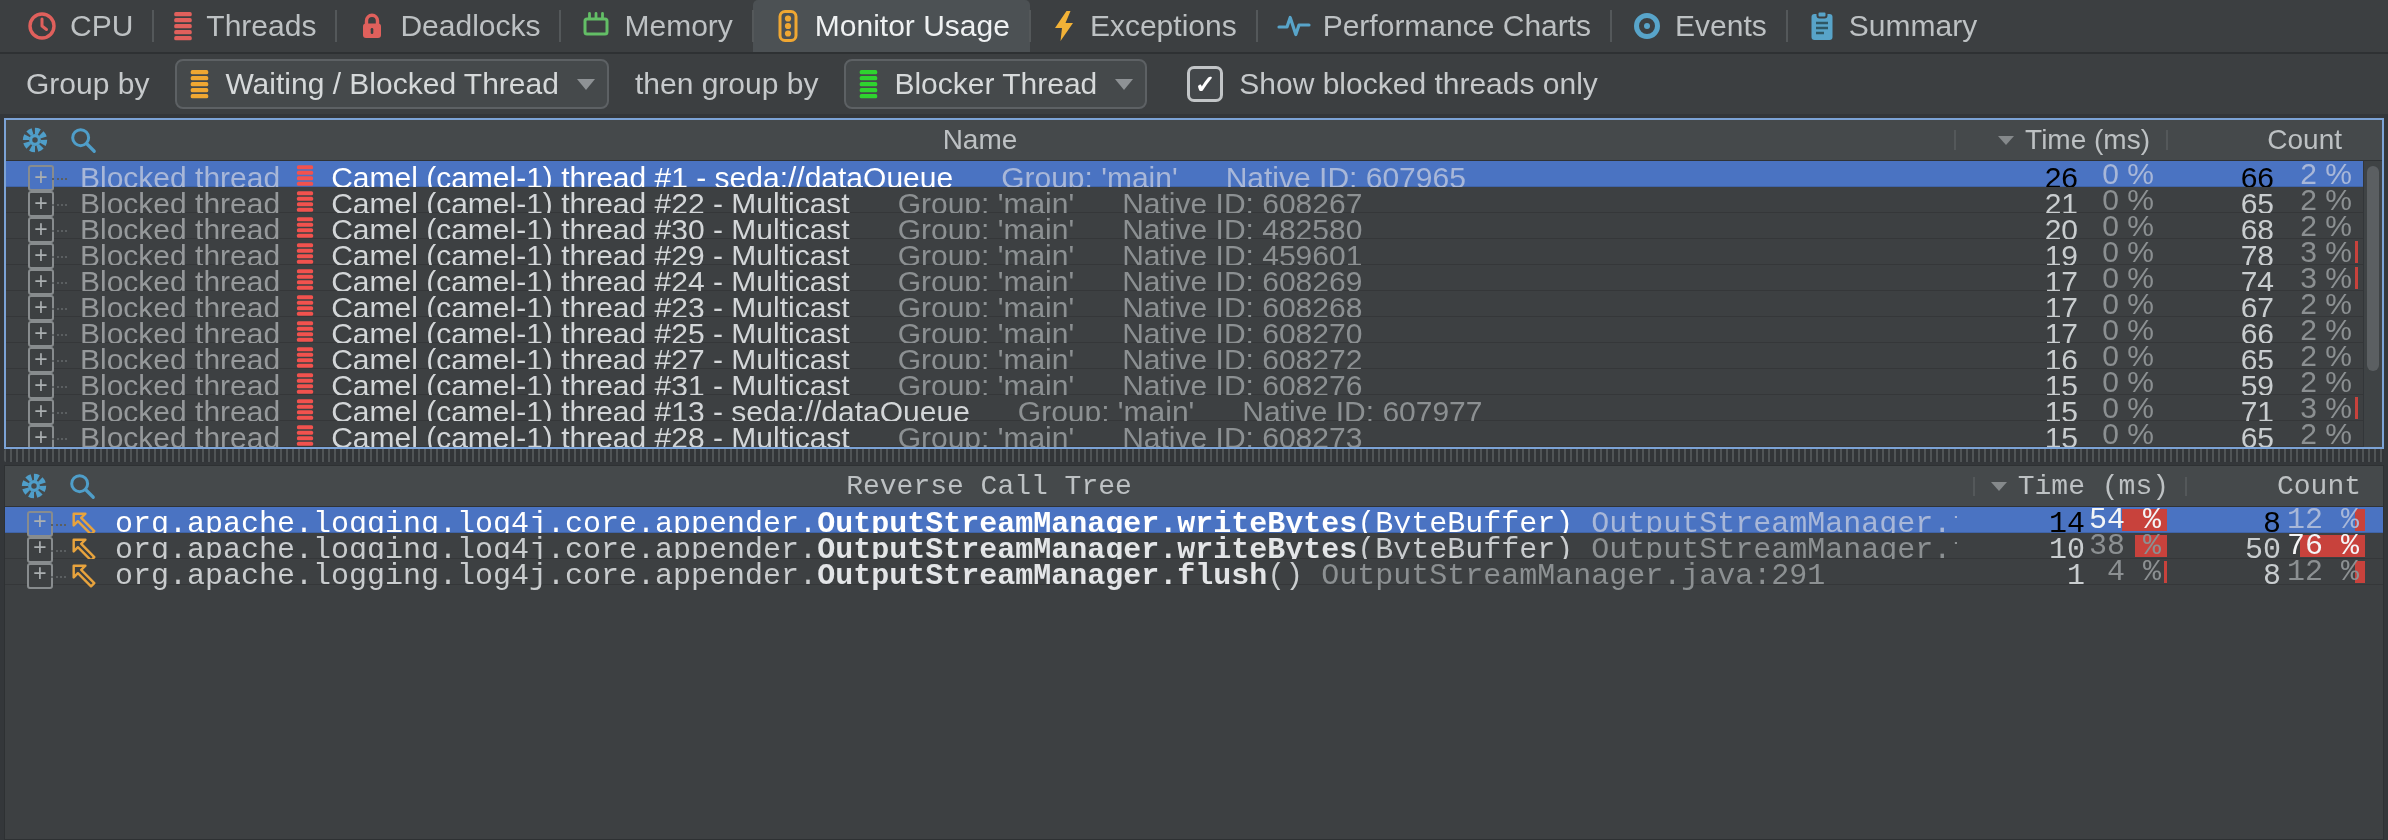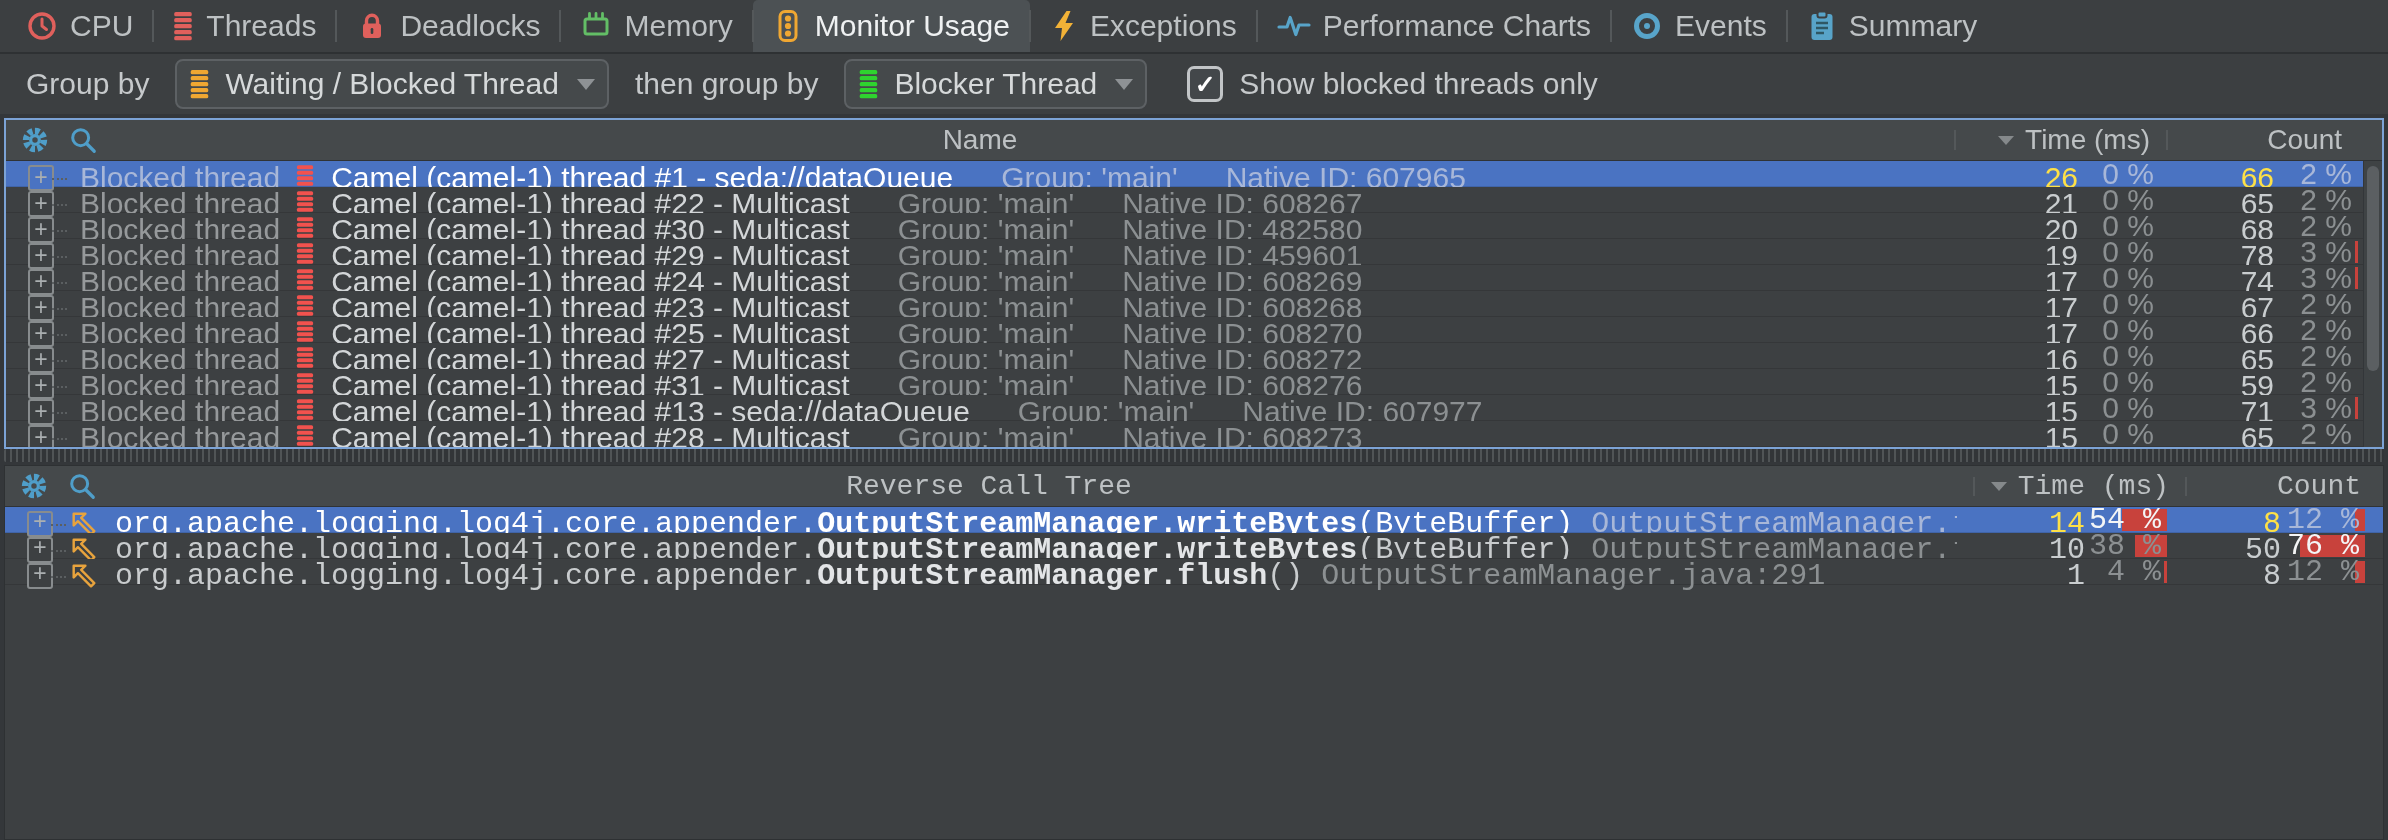--- a/index.html
+++ b/index.html
@@ -65,21 +65,21 @@
   .row.selected .t-name{color:#FFFFFF;}
   .row.selected .dim{color:#A8B7D8;}
   .c-text{margin-left:16px;display:flex;align-items:baseline;white-space:nowrap;min-width:0;}
   .pkg{color:#C9CCCE;}
   .mth{color:#E3E5E7;font-weight:bold;}
   .src{margin-left:18px;}
   .row.selected .pkg,.row.selected .mth{color:#FFFFFF;}
 
   .cv{width:128px;flex:none;text-align:right;color:#C9CDCF;}
   .cv2{width:112px;}
-  .row.selected .cv{color:#fde047;}
+  .row.selected .cv{color:#000000;}
   .cp{width:84px;flex:none;position:relative;text-align:right;height:100%;display:flex;align-items:center;justify-content:flex-end;}
   .cp2{width:86px;}
   .cp .bar{position:absolute;right:2px;top:2px;bottom:2px;background:#C8423C;width:0;}
   .cp .txt{position:relative;padding-right:8px;}
   .cp.big .txt{color:#F4F5F6;}
 
   
   .vscroll{position:absolute;top:41px;bottom:0;right:0;width:18px;background:#3F4345;border-left:1px solid #333639;}
   .vthumb{position:absolute;left:3px;right:3px;top:5px;height:205px;border-radius:8px;background:#5B5F62;}
 

